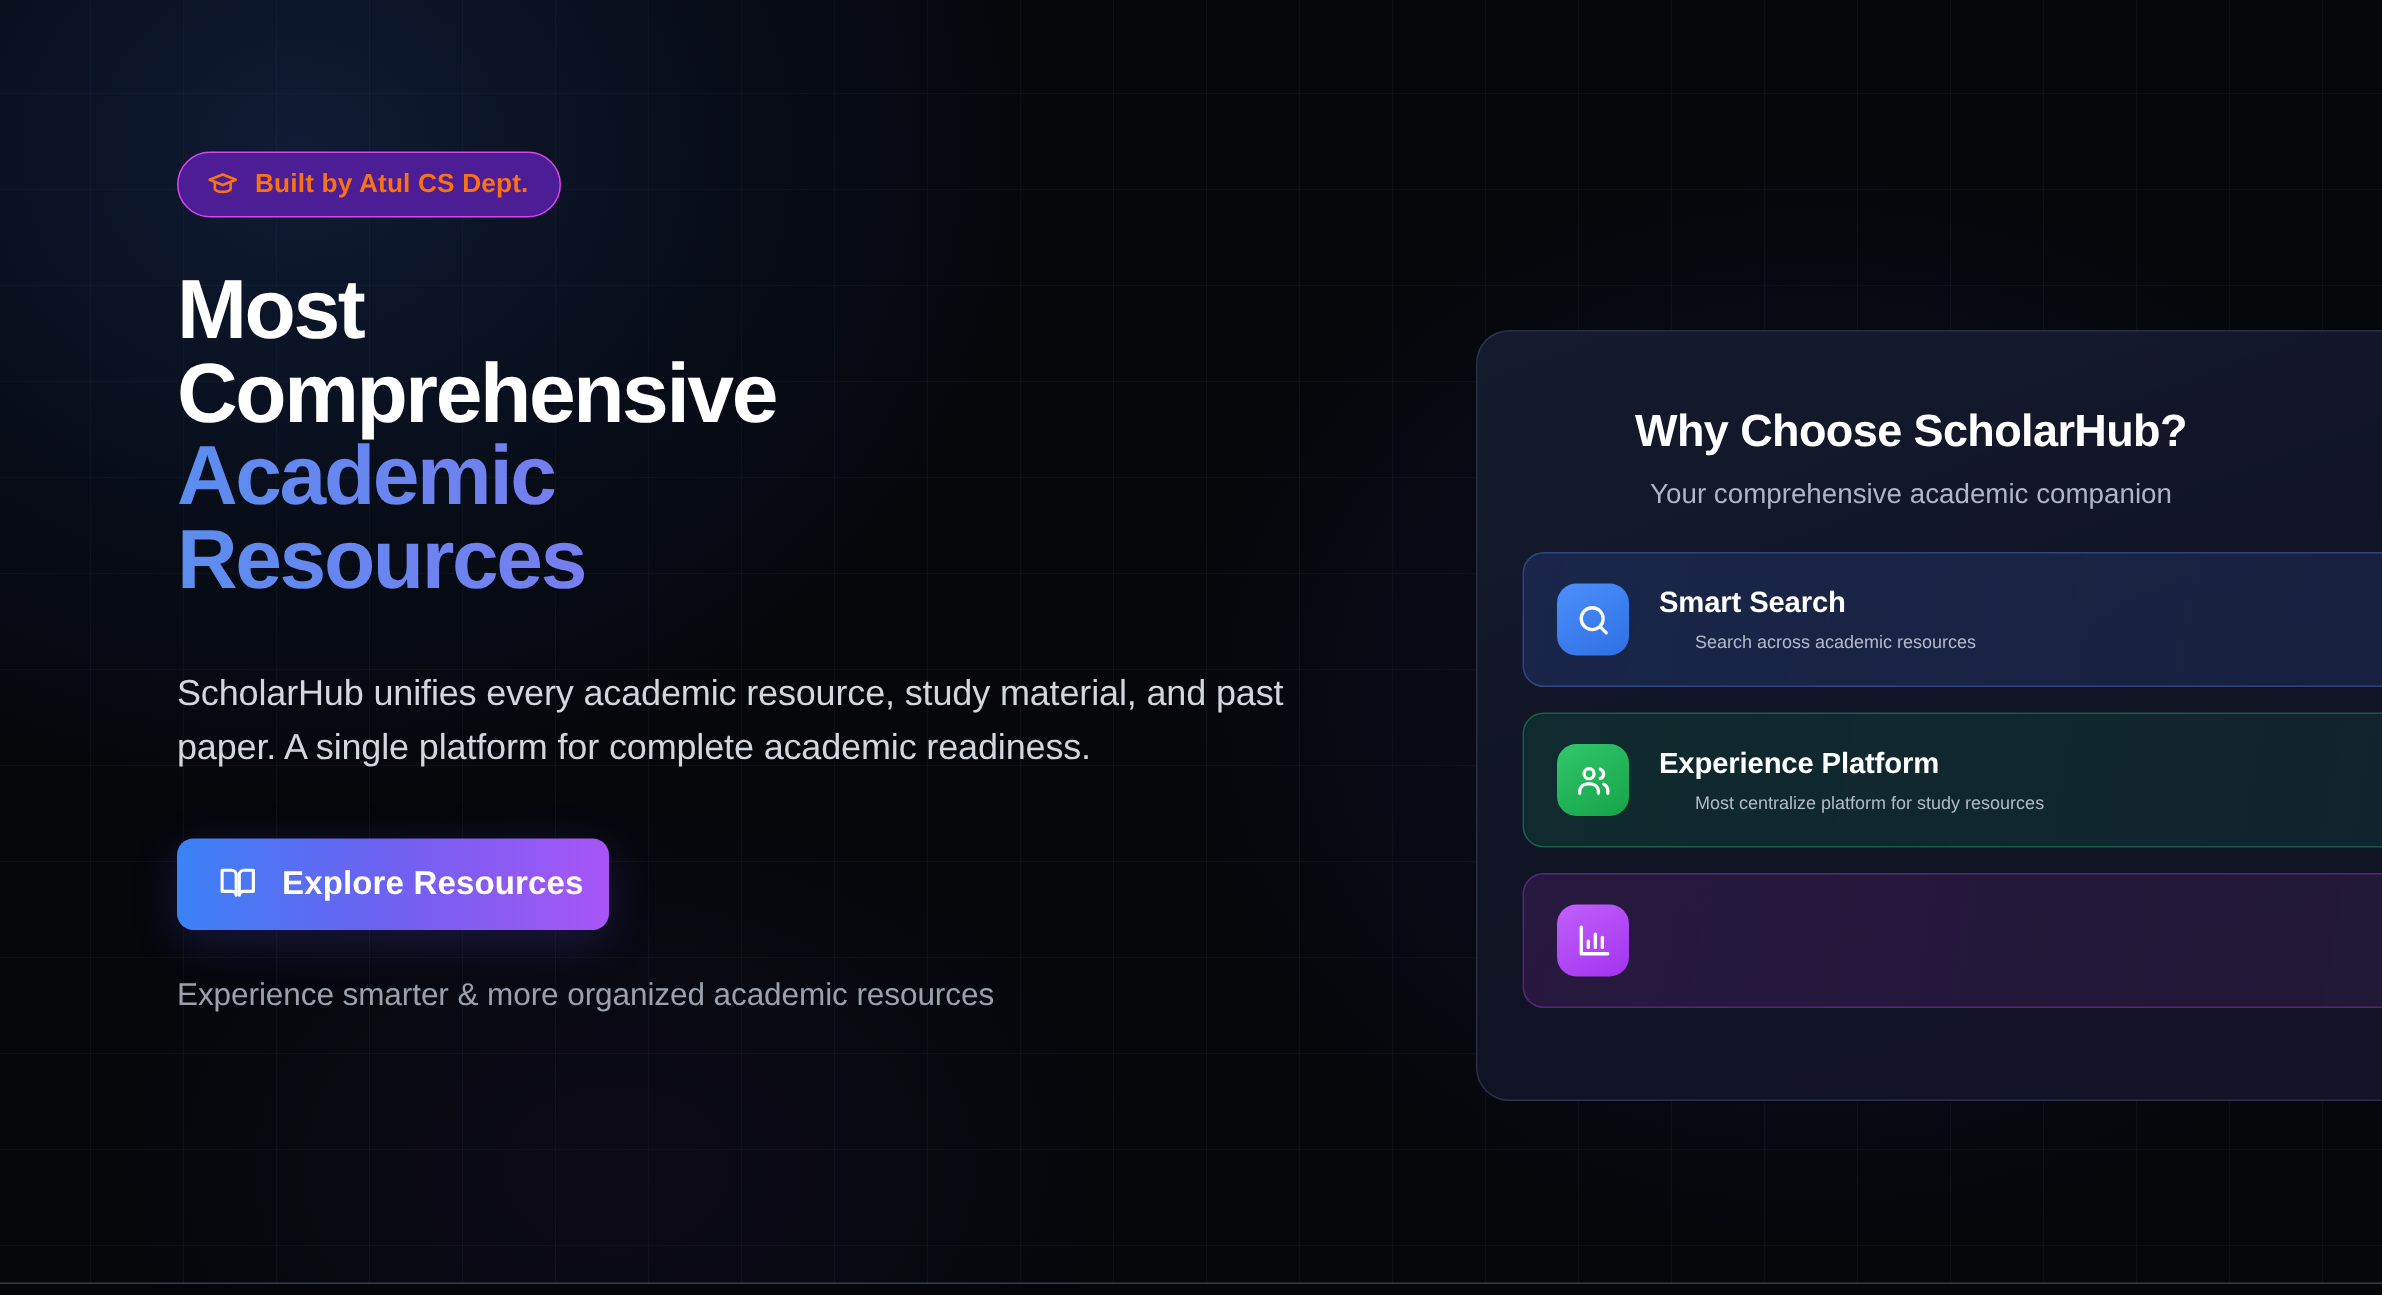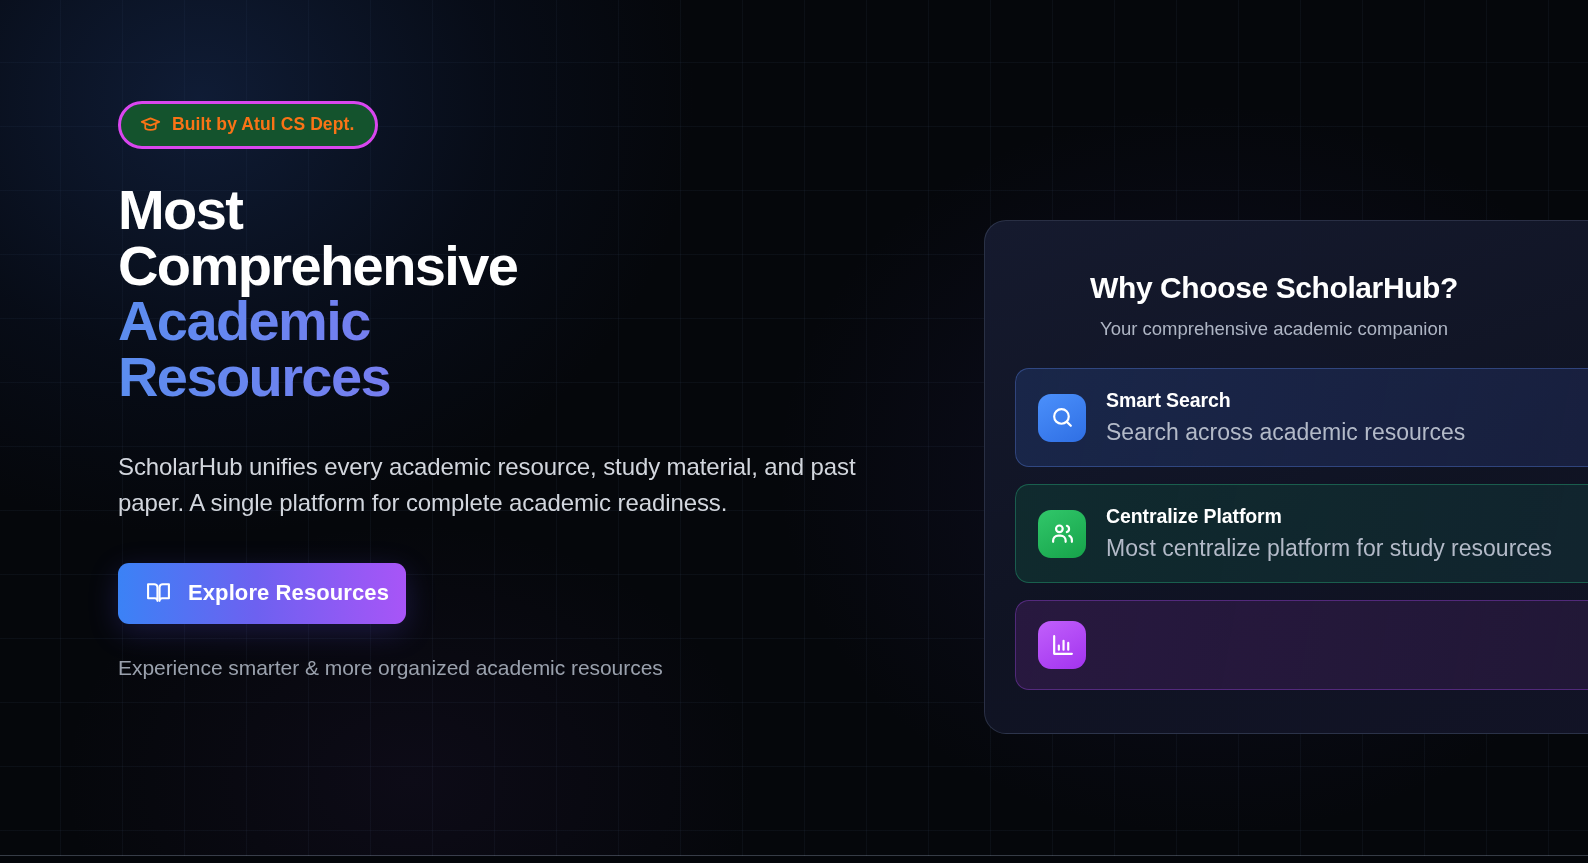--- a/index.html
+++ b/index.html
@@ -66,23 +66,23 @@
     top:0;
     width:830px;
   }
 
   .badge {
     display:inline-flex;
     align-items:center;
     gap:11px;
     margin-top:101px;
     padding:10px 21px 11px 19px;
-    border:3px solid #d946ef;
+    border:1px solid #d946ef;
     border-radius:999px;
-    background:#14532d;
+    background:#4c1d95;
     color:#f97316;
     font-size:17.5px;
     font-weight:700;
     letter-spacing:0.1px;
     white-space:nowrap;
   }
   .badge .cap-icon { display:flex; align-items:center; }
 
   .headline {
     margin-top:33px;
@@ -195,23 +195,24 @@
   .feature .f-text { min-width:0; }
   .feature .f-title {
     font-size:19.5px;
     font-weight:700;
     color:#ffffff;
     letter-spacing:-0.1px;
     white-space:nowrap;
   }
   .feature .f-desc {
     margin-top:7px;
-    font-size:23px;
+    font-size:12px;
     color:#b3bac8;
     white-space:nowrap;
+    margin-left:24px;
   }
 
   .feature.blue {
     background:linear-gradient(100deg, rgba(28,44,84,0.75) 0%, rgba(30,38,78,0.6) 100%);
     border-color:rgba(80,120,210,0.42);
   }
   .feature.blue .f-icon { background:linear-gradient(150deg,#4b90fb 0%, #2f6fe4 100%); }
 
   .feature.green {
     background:linear-gradient(100deg, rgba(16,48,48,0.8) 0%, rgba(18,44,52,0.66) 100%);
@@ -306,21 +307,21 @@
       <div class="feature green">
         <span class="f-icon">
           <svg width="25" height="25" viewBox="0 0 24 24" fill="none" stroke="#ffffff" stroke-width="2.1" stroke-linecap="round" stroke-linejoin="round">
             <circle cx="9" cy="7.5" r="3.2"></circle>
             <path d="M3 20v-1.2A4.8 4.8 0 0 1 7.8 14h2.4a4.8 4.8 0 0 1 4.8 4.8V20"></path>
             <path d="M16.2 4.6a3.2 3.2 0 0 1 0 6"></path>
             <path d="M18.5 14.2A4.6 4.6 0 0 1 21 18.3V20"></path>
           </svg>
         </span>
         <span class="f-text">
-          <span class="f-title" style="display:block">Centralize Platform</span>
+          <span class="f-title" style="display:block">Experience Platform</span>
           <span class="f-desc" style="display:block">Most centralize platform for study resources</span>
         </span>
       </div>
 
       <div class="feature purple">
         <span class="f-icon">
           <svg width="25" height="25" viewBox="0 0 24 24" fill="none" stroke="#ffffff" stroke-width="2.1" stroke-linecap="round" stroke-linejoin="round">
             <path d="M4 3v17h17"></path>
             <path d="M8.5 16v-4"></path>
             <path d="M13 16V7.5"></path>

